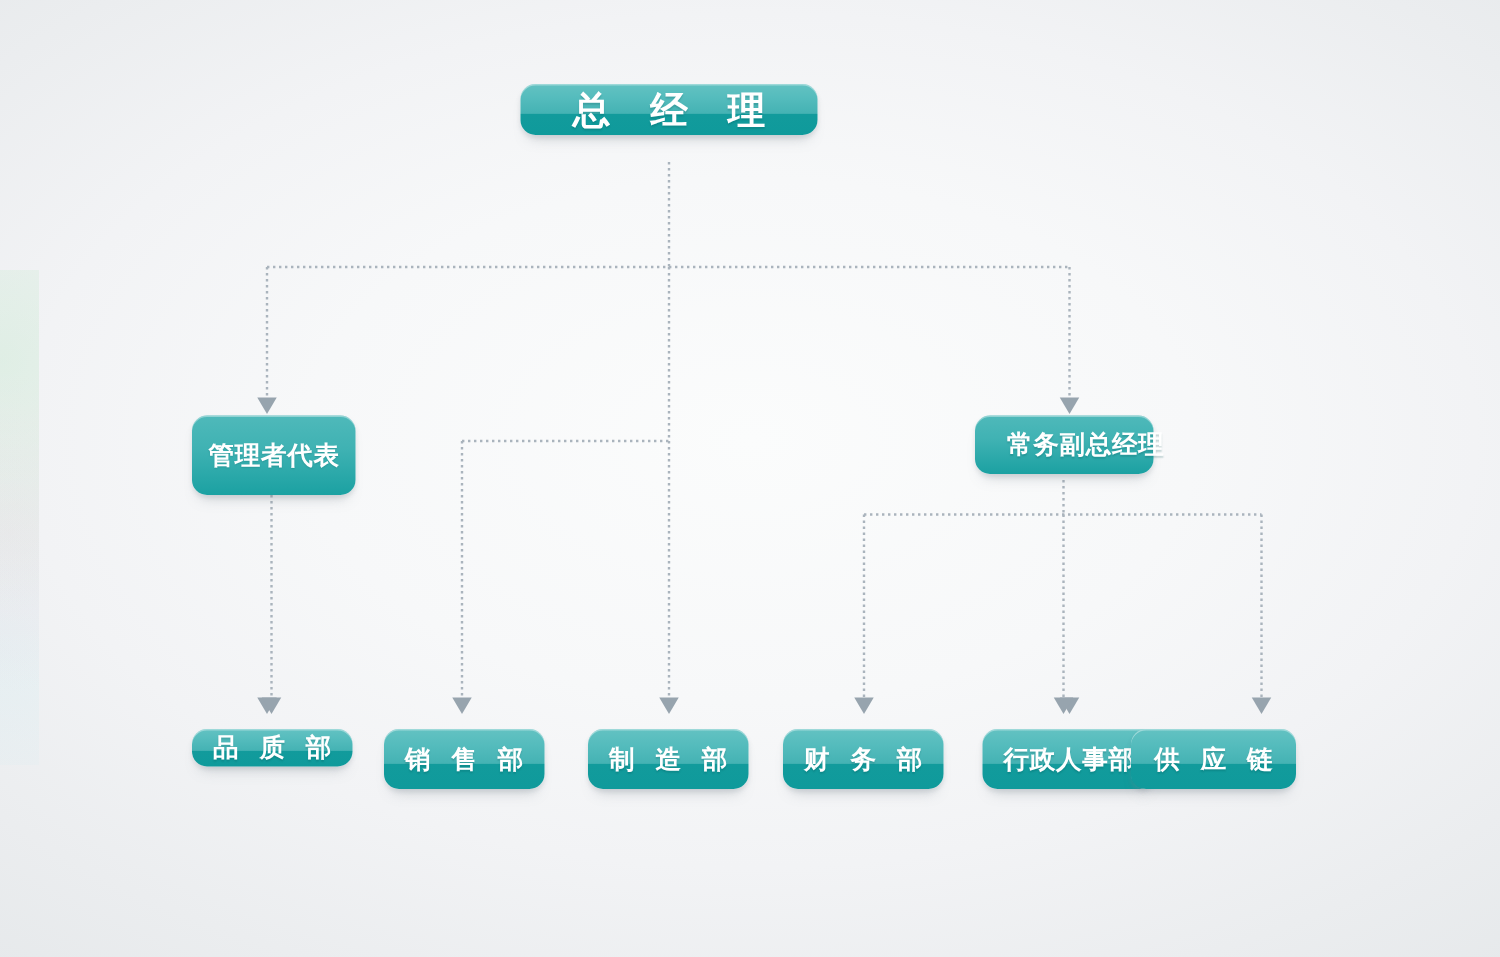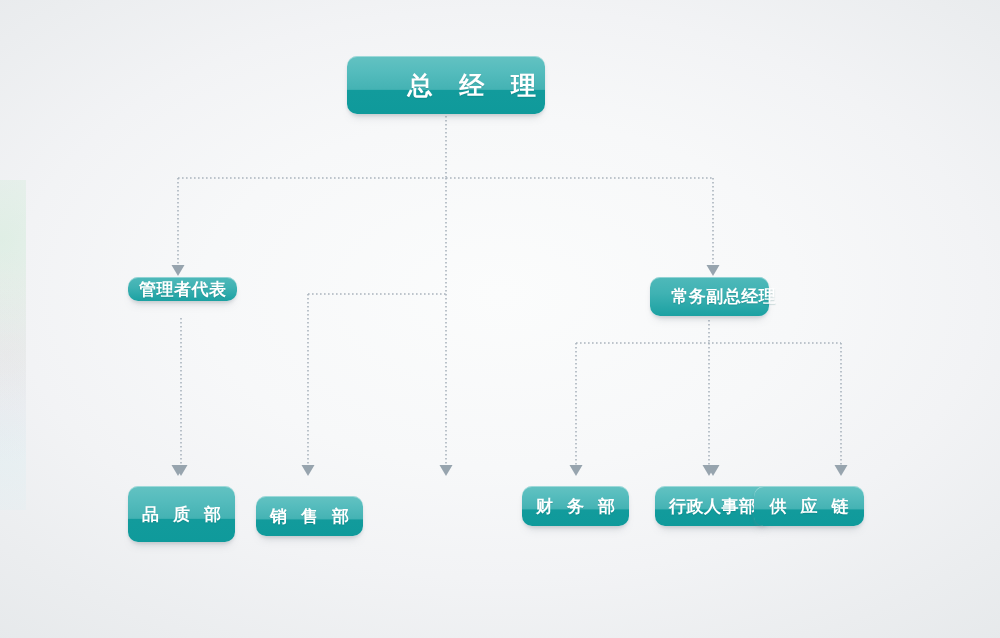--- a/index.html
+++ b/index.html
@@ -145,40 +145,43 @@
     <polygon class="arrow" points="301.5,465 314.5,465 308,476"></polygon>
     <polygon class="arrow" points="439.5,465 452.5,465 446,476"></polygon>
     <polygon class="arrow" points="569.5,465 582.5,465 576,476"></polygon>
     <polygon class="arrow" points="702.5,465 715.5,465 709,476"></polygon>
     <polygon class="arrow" points="834.5,465 847.5,465 841,476"></polygon>
 
     <polygon class="arrow" points="171.5,265 184.5,265 178,276"></polygon>
     <polygon class="arrow" points="706.5,265 719.5,265 713,276"></polygon>
   </svg>
 
-  <div class="node split level-top" style="left:347px; top:56px; width:198px; height:58px;justify-content:flex-end;">
+  <div class="node split level-top" style="left:347px; top:56px; width:198px; height:34px;">
     <span class="node-label">总 经 理</span>
   </div>
 
-  <div class="node soft level-mid" style="left:128px; top:277px; width:109px; height:24px;">
+  <div class="node soft level-mid" style="left:128px; top:277px; width:109px; height:53px;">
     <span class="node-label">管理者代表</span>
   </div>
 
   <div class="node soft level-mid" style="left:650px; top:277px; width:119px; height:39px;padding-left:28px;">
     <span class="node-label">常务副总经理</span>
   </div>
 
-  <div class="node split level-leaf" style="left:128px; top:486px; width:107px; height:56px;">
+  <div class="node split level-leaf" style="left:128px; top:486px; width:107px; height:25px;">
     <span class="node-label">品 质 部</span>
   </div>
 
-  <div class="node split level-leaf" style="left:256px; top:496px; width:107px; height:40px;">
+  <div class="node split level-leaf" style="left:256px; top:486px; width:107px; height:40px;">
     <span class="node-label">销 售 部</span>
   </div>
 
+  <div class="node split level-leaf" style="left:392px; top:486px; width:107px; height:40px;">
+    <span class="node-label">制 造 部</span>
+  </div>
 
   <div class="node split level-leaf tight" style="left:655px; top:486px; width:115px; height:40px;">
     <span class="node-label">行政人事部</span>
   </div>
 
   <div class="node split level-leaf" style="left:522px; top:486px; width:107px; height:40px;">
     <span class="node-label">财 务 部</span>
   </div>
 
   <div class="node split level-leaf" style="left:754px; top:486px; width:110px; height:40px;">

